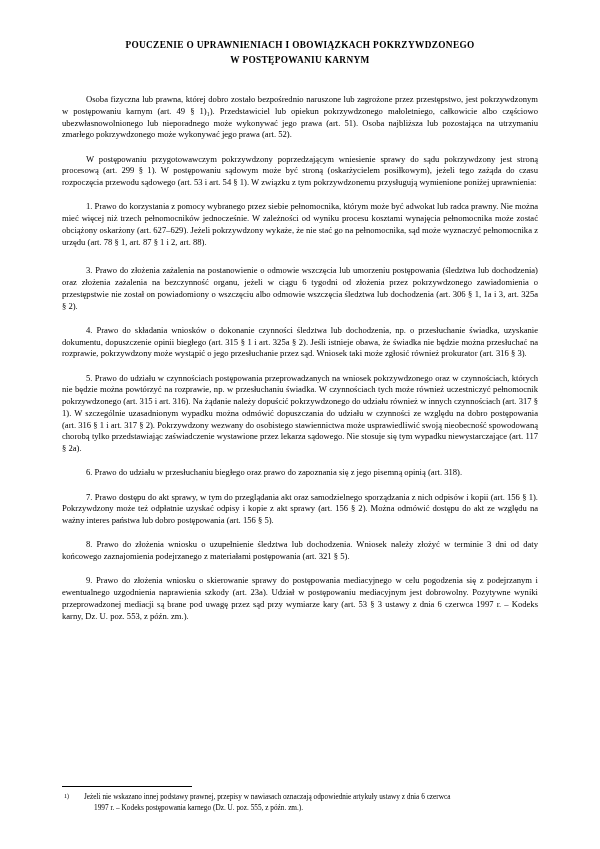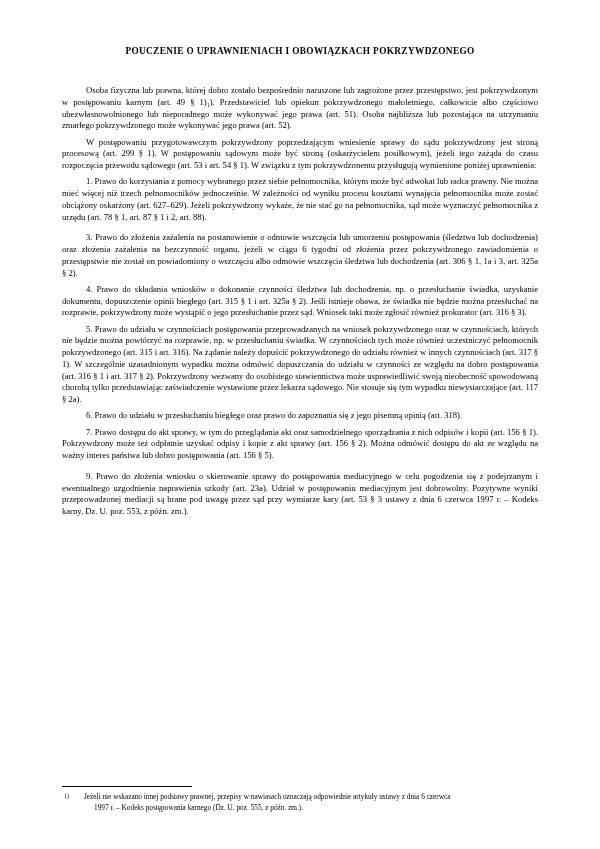--- a/index.html
+++ b/index.html
@@ -16,31 +16,30 @@
   }
   .page {
     position: relative;
     width: 600px;
     height: 849px;
     box-sizing: border-box;
     padding: 38px 62px 20px 62px;
   }
   .title-block {
     text-align: center;
-    margin-top: 6px;
     margin-bottom: 26px;
   }
   .title-line {
     font-weight: bold;
     font-size: 9.3px;
     letter-spacing: 0.35px;
     line-height: 15px;
   }
   p.body-par {
-    margin: 0 0 0 0;
+    margin: 8px 0 0 0;
     font-size: 8.6px;
     line-height: 11.75px;
     text-align: justify;
     text-justify: inter-word;
     text-indent: 24px;
     hyphens: manual;
   }
   .gap {
     height: 4.5px;
   }
@@ -75,40 +74,42 @@
     padding-left: 10px;
   }
 </style>
 </head>
 <body>
 
 <div class="page">
 
   <div class="title-block">
     <div class="title-line">POUCZENIE O UPRAWNIENIACH I OBOWIĄZKACH POKRZYWDZONEGO</div>
+    <div class="title-line">W POSTĘPOWANIU KARNYM</div>
   </div>
 
   <div>
     <p class="body-par">Osoba fizyczna lub prawna, której dobro zostało bezpośrednio naruszone lub zagrożone przez przestępstwo, jest pokrzywdzonym w postępowaniu karnym (art. 49 § 1)₁). Przedstawiciel lub opiekun pokrzywdzonego małoletniego, całkowicie albo częściowo ubezwłasnowolnionego lub nieporadnego może wykonywać jego prawa (art. 51). Osoba najbliższa lub pozostająca na utrzymaniu zmarłego pokrzywdzonego może wykonywać jego prawa (art. 52).</p>
     <div class="gap"></div>
     <p class="body-par">W postępowaniu przygotowawczym pokrzywdzony poprzedzającym wniesienie sprawy do sądu pokrzywdzony jest stroną procesową (art. 299 § 1). W postępowaniu sądowym może być stroną (oskarżycielem posiłkowym), jeżeli tego zażąda do czasu rozpoczęcia przewodu sądowego (art. 53 i art. 54 § 1). W związku z tym pokrzywdzonemu przysługują wymienione poniżej uprawnienia:</p>
     <div class="gap"></div>
     <p class="body-par">1. Prawo do korzystania z pomocy wybranego przez siebie pełnomocnika, którym może być adwokat lub radca prawny. Nie można mieć więcej niż trzech pełnomocników jednocześnie. W zależności od wyniku procesu kosztami wynajęcia pełnomocnika może zostać obciążony oskarżony (art. 627–629). Jeżeli pokrzywdzony wykaże, że nie stać go na pełnomocnika, sąd może wyznaczyć pełnomocnika z urzędu (art. 78 § 1, art. 87 § 1 i 2, art. 88).</p>
     <div class="gap"></div>
     <div class="gap"></div>
     <p class="body-par">3. Prawo do złożenia zażalenia na postanowienie o odmowie wszczęcia lub umorzeniu postępowania (śledztwa lub dochodzenia) oraz złożenia zażalenia na bezczynność organu, jeżeli w ciągu 6 tygodni od złożenia przez pokrzywdzonego zawiadomienia o przestępstwie nie został on powiadomiony o wszczęciu albo odmowie wszczęcia śledztwa lub dochodzenia (art. 306 § 1, 1a i 3, art. 325a § 2).</p>
     <div class="gap"></div>
     <p class="body-par">4. Prawo do składania wniosków o dokonanie czynności śledztwa lub dochodzenia, np. o przesłuchanie świadka, uzyskanie dokumentu, dopuszczenie opinii biegłego (art. 315 § 1 i art. 325a § 2). Jeśli istnieje obawa, że świadka nie będzie można przesłuchać na rozprawie, pokrzywdzony może wystąpić o jego przesłuchanie przez sąd. Wniosek taki może zgłosić również prokurator (art. 316 § 3).</p>
     <div class="gap"></div>
     <p class="body-par">5. Prawo do udziału w czynnościach postępowania przeprowadzanych na wniosek pokrzywdzonego oraz w czynnościach, których nie będzie można powtórzyć na rozprawie, np. w przesłuchaniu świadka. W czynnościach tych może również uczestniczyć pełnomocnik pokrzywdzonego (art. 315 i art. 316). Na żądanie należy dopuścić pokrzywdzonego do udziału również w innych czynnościach (art. 317 § 1). W szczególnie uzasadnionym wypadku można odmówić dopuszczania do udziału w czynności ze względu na dobro postępowania (art. 316 § 1 i art. 317 § 2). Pokrzywdzony wezwany do osobistego stawiennictwa może usprawiedliwić swoją nieobecność spowodowaną chorobą tylko przedstawiając zaświadczenie wystawione przez lekarza sądowego. Nie stosuje się tym wypadku niewystarczające (art. 117 § 2a).</p>
     <div class="gap"></div>
     <p class="body-par">6. Prawo do udziału w przesłuchaniu biegłego oraz prawo do zapoznania się z jego pisemną opinią (art. 318).</p>
     <div class="gap"></div>
     <p class="body-par">7. Prawo dostępu do akt sprawy, w tym do przeglądania akt oraz samodzielnego sporządzania z nich odpisów i kopii (art. 156 § 1). Pokrzywdzony może też odpłatnie uzyskać odpisy i kopie z akt sprawy (art. 156 § 2). Można odmówić dostępu do akt ze względu na ważny interes państwa lub dobro postępowania (art. 156 § 5).</p>
     <div class="gap"></div>
+    <p class="body-par">8. Prawo do złożenia wniosku o uzupełnienie śledztwa lub dochodzenia. Wniosek należy złożyć w terminie 3 dni od daty końcowego zaznajomienia podejrzanego z materiałami postępowania (art. 321 § 5).</p>
     <div class="gap"></div>
     <p class="body-par">9. Prawo do złożenia wniosku o skierowanie sprawy do postępowania mediacyjnego w celu pogodzenia się z podejrzanym i ewentualnego uzgodnienia naprawienia szkody (art. 23a). Udział w postępowaniu mediacyjnym jest dobrowolny. Pozytywne wyniki przeprowadzonej mediacji są brane pod uwagę przez sąd przy wymiarze kary (art. 53 § 3 ustawy z dnia 6 czerwca 1997 r. – Kodeks karny, Dz. U. poz. 553, z późn. zm.).</p>
     <div class="gap"></div>
   </div>
 
   <div class="footnote-area">
     <div class="footnote-rule"></div>
     <div class="footnote">
       <span class="fn-mark">1)</span>
       <span>Jeżeli nie wskazano innej podstawy prawnej, przepisy w nawiasach oznaczają odpowiednie artykuły ustawy z dnia 6 czerwca</span>

